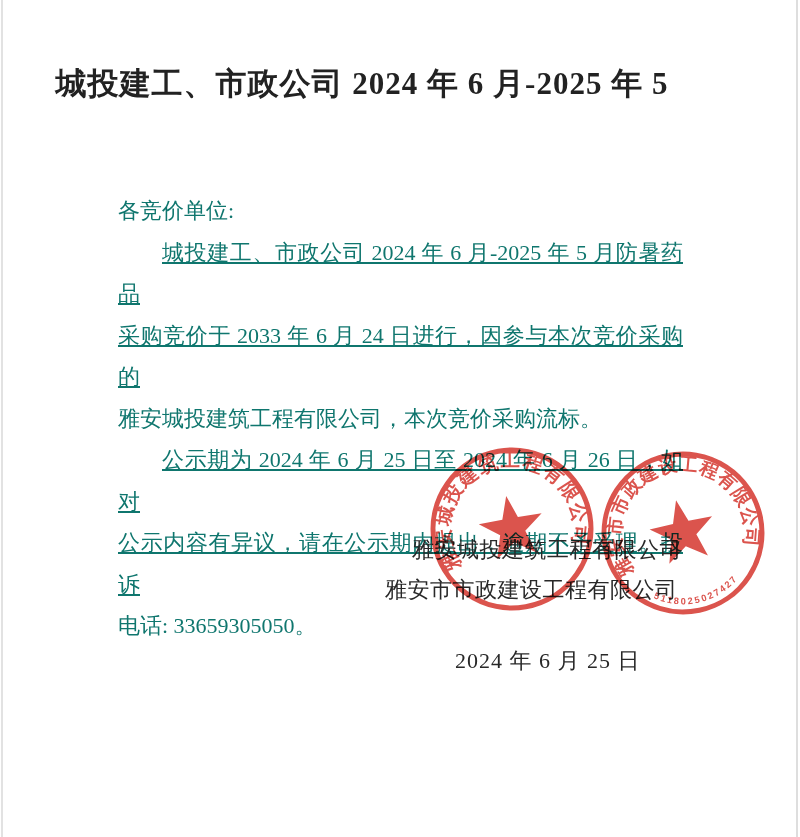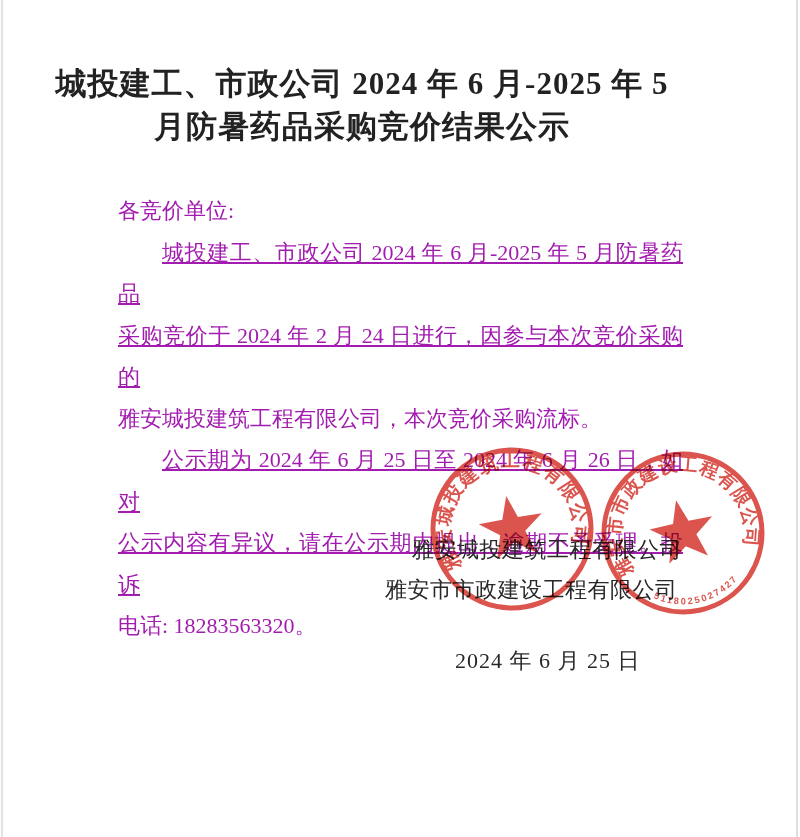--- a/index.html
+++ b/index.html
@@ -40,21 +40,21 @@
     letter-spacing: 1px;
   }
 
   .body-block {
     position: absolute;
     left: 118px;
     top: 190px;
     width: 565px;
     font-size: 22px;
     line-height: 41.5px;
-    color: #a21caf;
+    color: #0f766e;
   }
   .bline { white-space: nowrap; }
   .bline.full {
     white-space: normal;
     text-align: justify;
     text-align-last: justify;
     text-decoration: underline;
   }
   .bline.indent { text-indent: 44px; }
 
@@ -89,31 +89,30 @@
 </head>
 <body>
 
 <div class="page">
 
   <div class="edge left"></div>
   <div class="edge right"></div>
 
   <div class="title-block">
     <div>城投建工、市政公司 2024 年 6 月-2025 年 5</div>
-    <div>月防暑药品采购竞价结果公示</div>
   </div>
 
   <div class="body-block">
     <div class="bline">各竞价单位:</div>
     <div class="bline full indent">城投建工、市政公司 2024 年 6 月-2025 年 5 月防暑药品</div>
-    <div class="bline full">采购竞价于 2024 年 2 月 24 日进行，因参与本次竞价采购的</div>
+    <div class="bline full">采购竞价于 2033 年 6 月 24 日进行，因参与本次竞价采购的</div>
     <div class="bline">雅安城投建筑工程有限公司，本次竞价采购流标。</div>
     <div class="bline full indent">公示期为 2024 年 6 月 25 日至 2024 年 6 月 26 日，如对</div>
     <div class="bline full">公示内容有异议，请在公示期内提出，逾期不予受理。投诉</div>
-    <div class="bline">电话: 18283563320。</div>
+    <div class="bline">电话: 33659305050。</div>
   </div>
 
   <div class="sig company1">雅安城投建筑工程有限公司</div>
   <div class="sig company2">雅安市市政建设工程有限公司</div>
   <div class="sig date">2024 年 6 月 25 日</div>
 
   <svg class="stamp stamp-left" width="168" height="168" viewBox="0 0 200 200">
     <defs>
       <path id="arcTop0" d="M 34.7 134.7 A 74 74 0 1 1 165.3 134.7" fill="none"></path>
       <path id="arcBot0" d="M 47.7 167 A 85 85 0 0 0 152.3 167" fill="none"></path>

